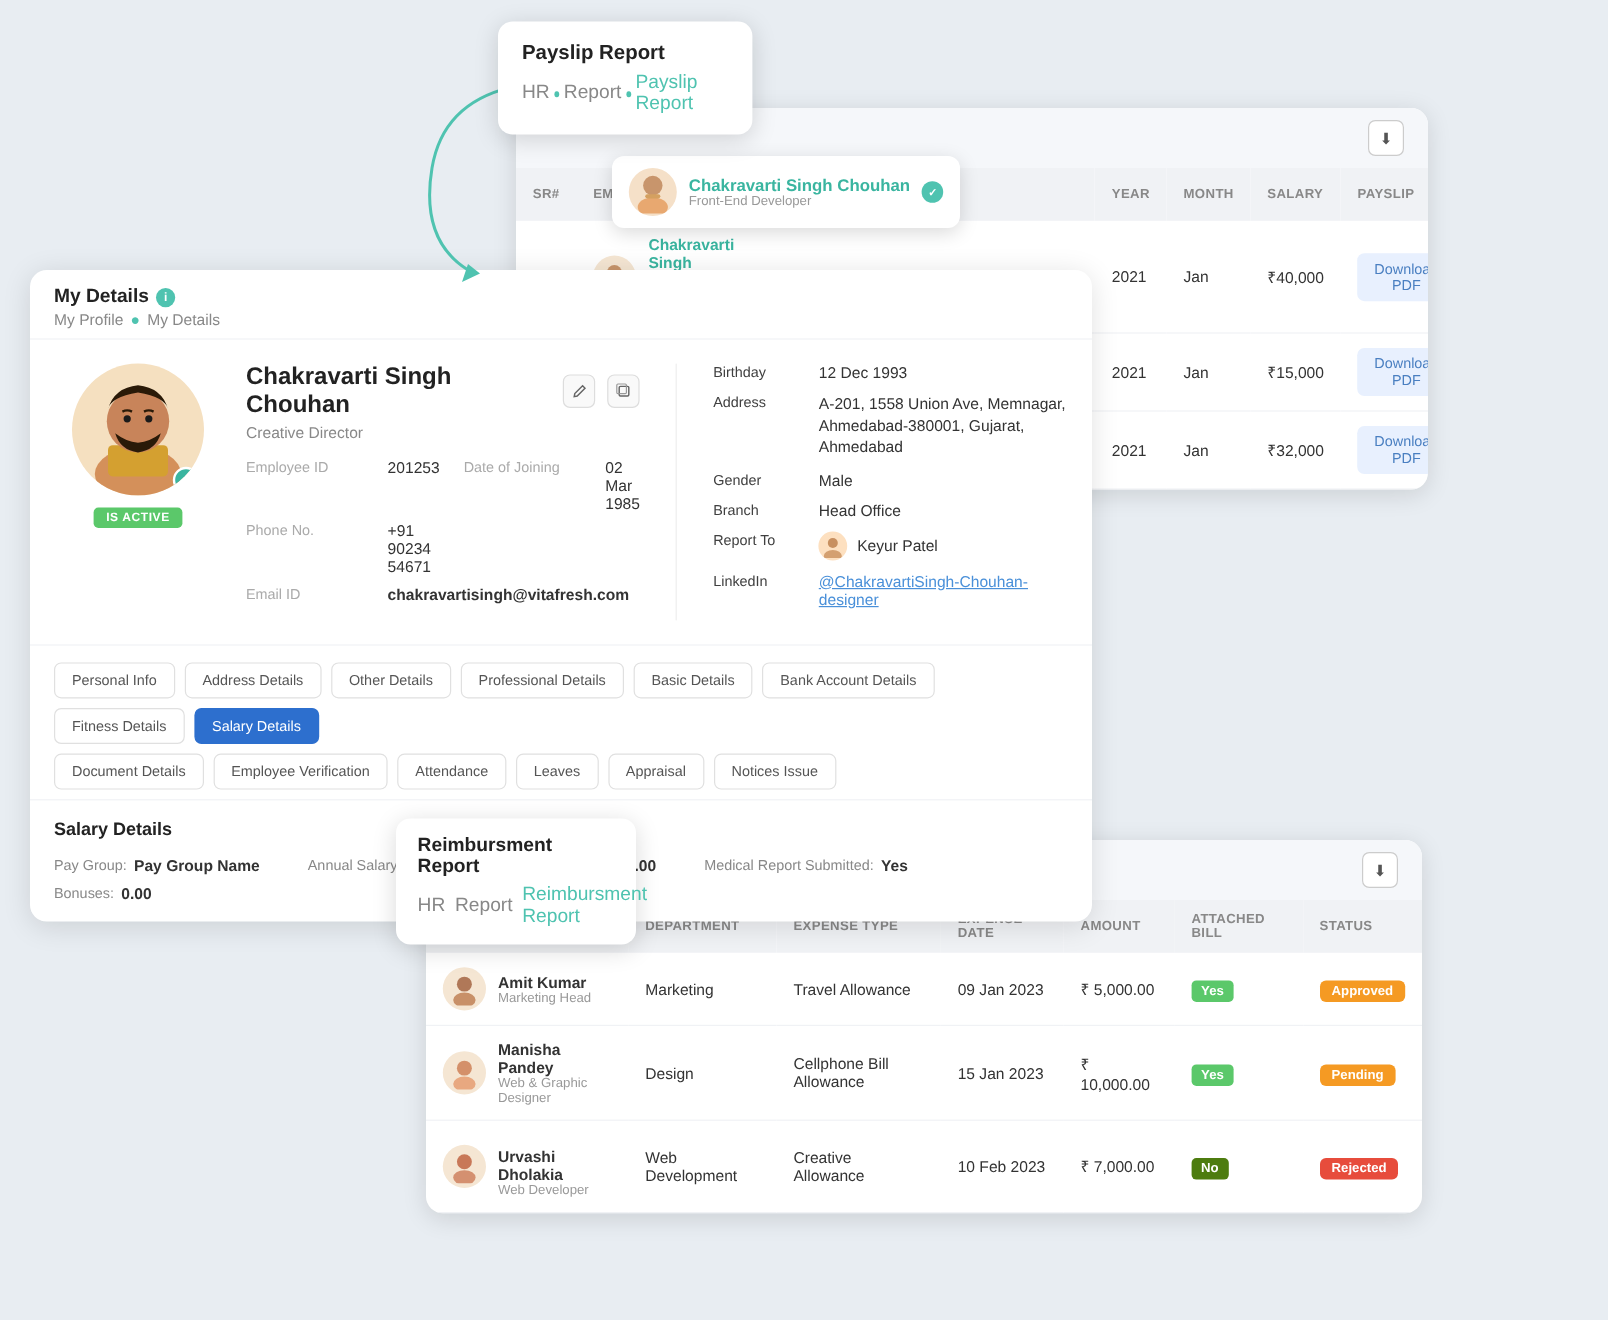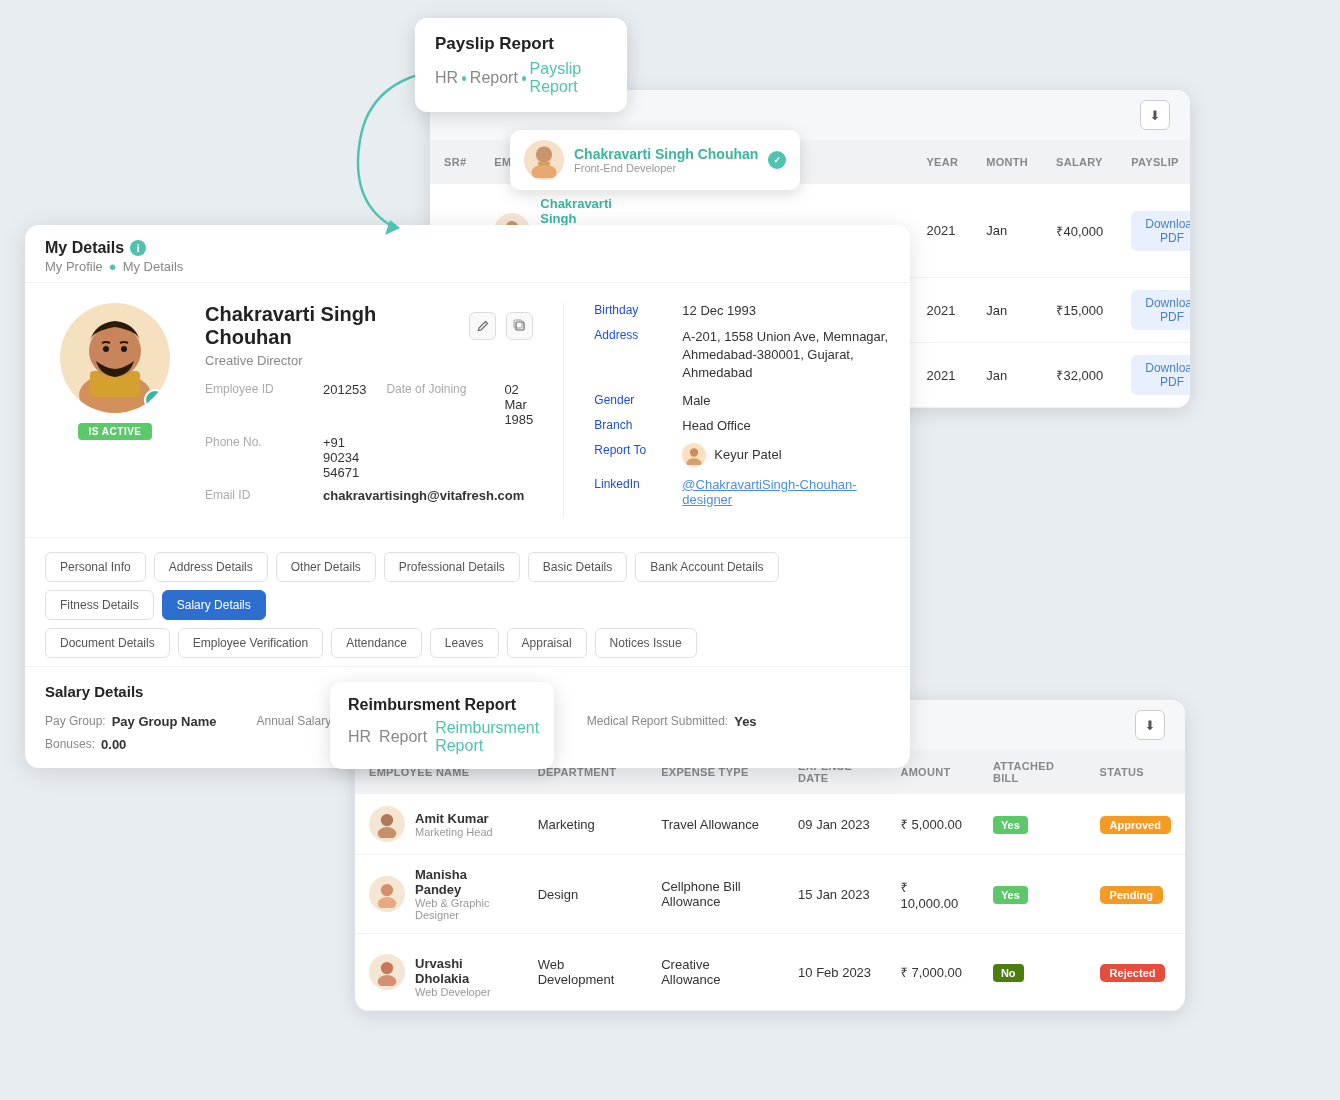--- a/index.html
+++ b/index.html
@@ -309,21 +309,21 @@
       flex: 1;
     }
     .right-field-row {
       display: flex;
       gap: 8px;
       margin-bottom: 10px;
       align-items: flex-start;
     }
     .right-field-label {
       font-size: 12px;
-      color: #1d4ed8;
+      color: #404040;
       min-width: 80px;
       flex-shrink: 0;
     }
     .right-field-value {
       font-size: 13px;
       color: #333;
       font-weight: 500;
     }
     .linkedin-link {
       color: #4a90d9;
@@ -396,21 +396,21 @@
       font-size: 13px;
       font-weight: 600;
       color: #333;
     }
 
     
     .reimb-card {
       position: absolute;
       top: 682px;
       left: 330px;
-      width: 224px;
+      width: 200px;
       background: white;
       border-radius: 12px;
       padding: 14px 18px;
       box-shadow: 0 4px 20px rgba(0,0,0,0.15);
       z-index: 10;
     }
     .reimb-card h2 {
       font-size: 16px;
       font-weight: 700;
       color: #222;

